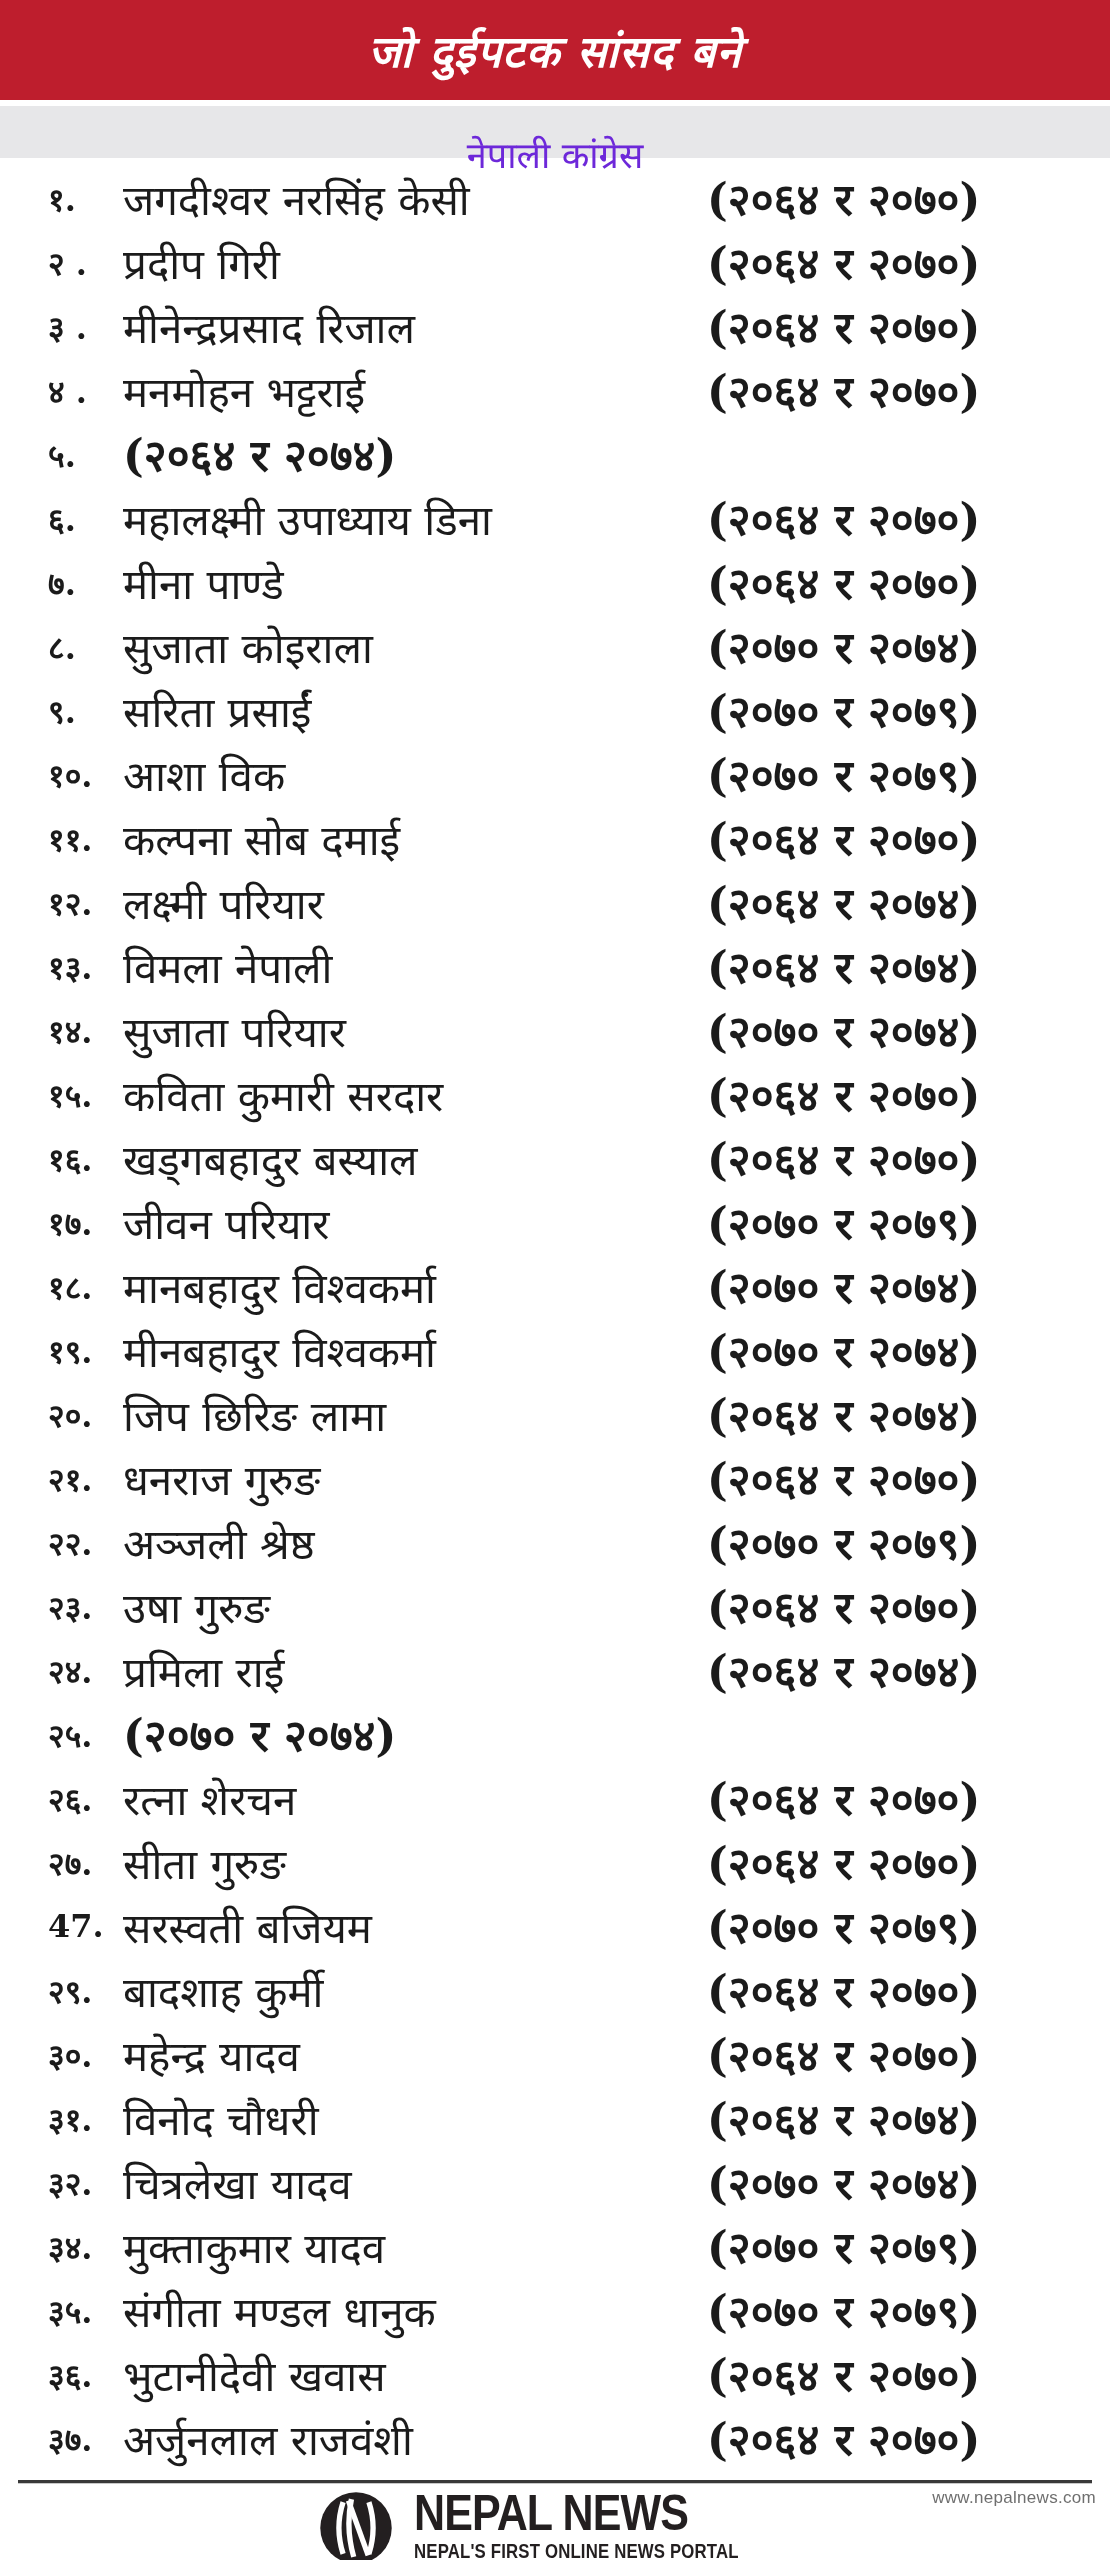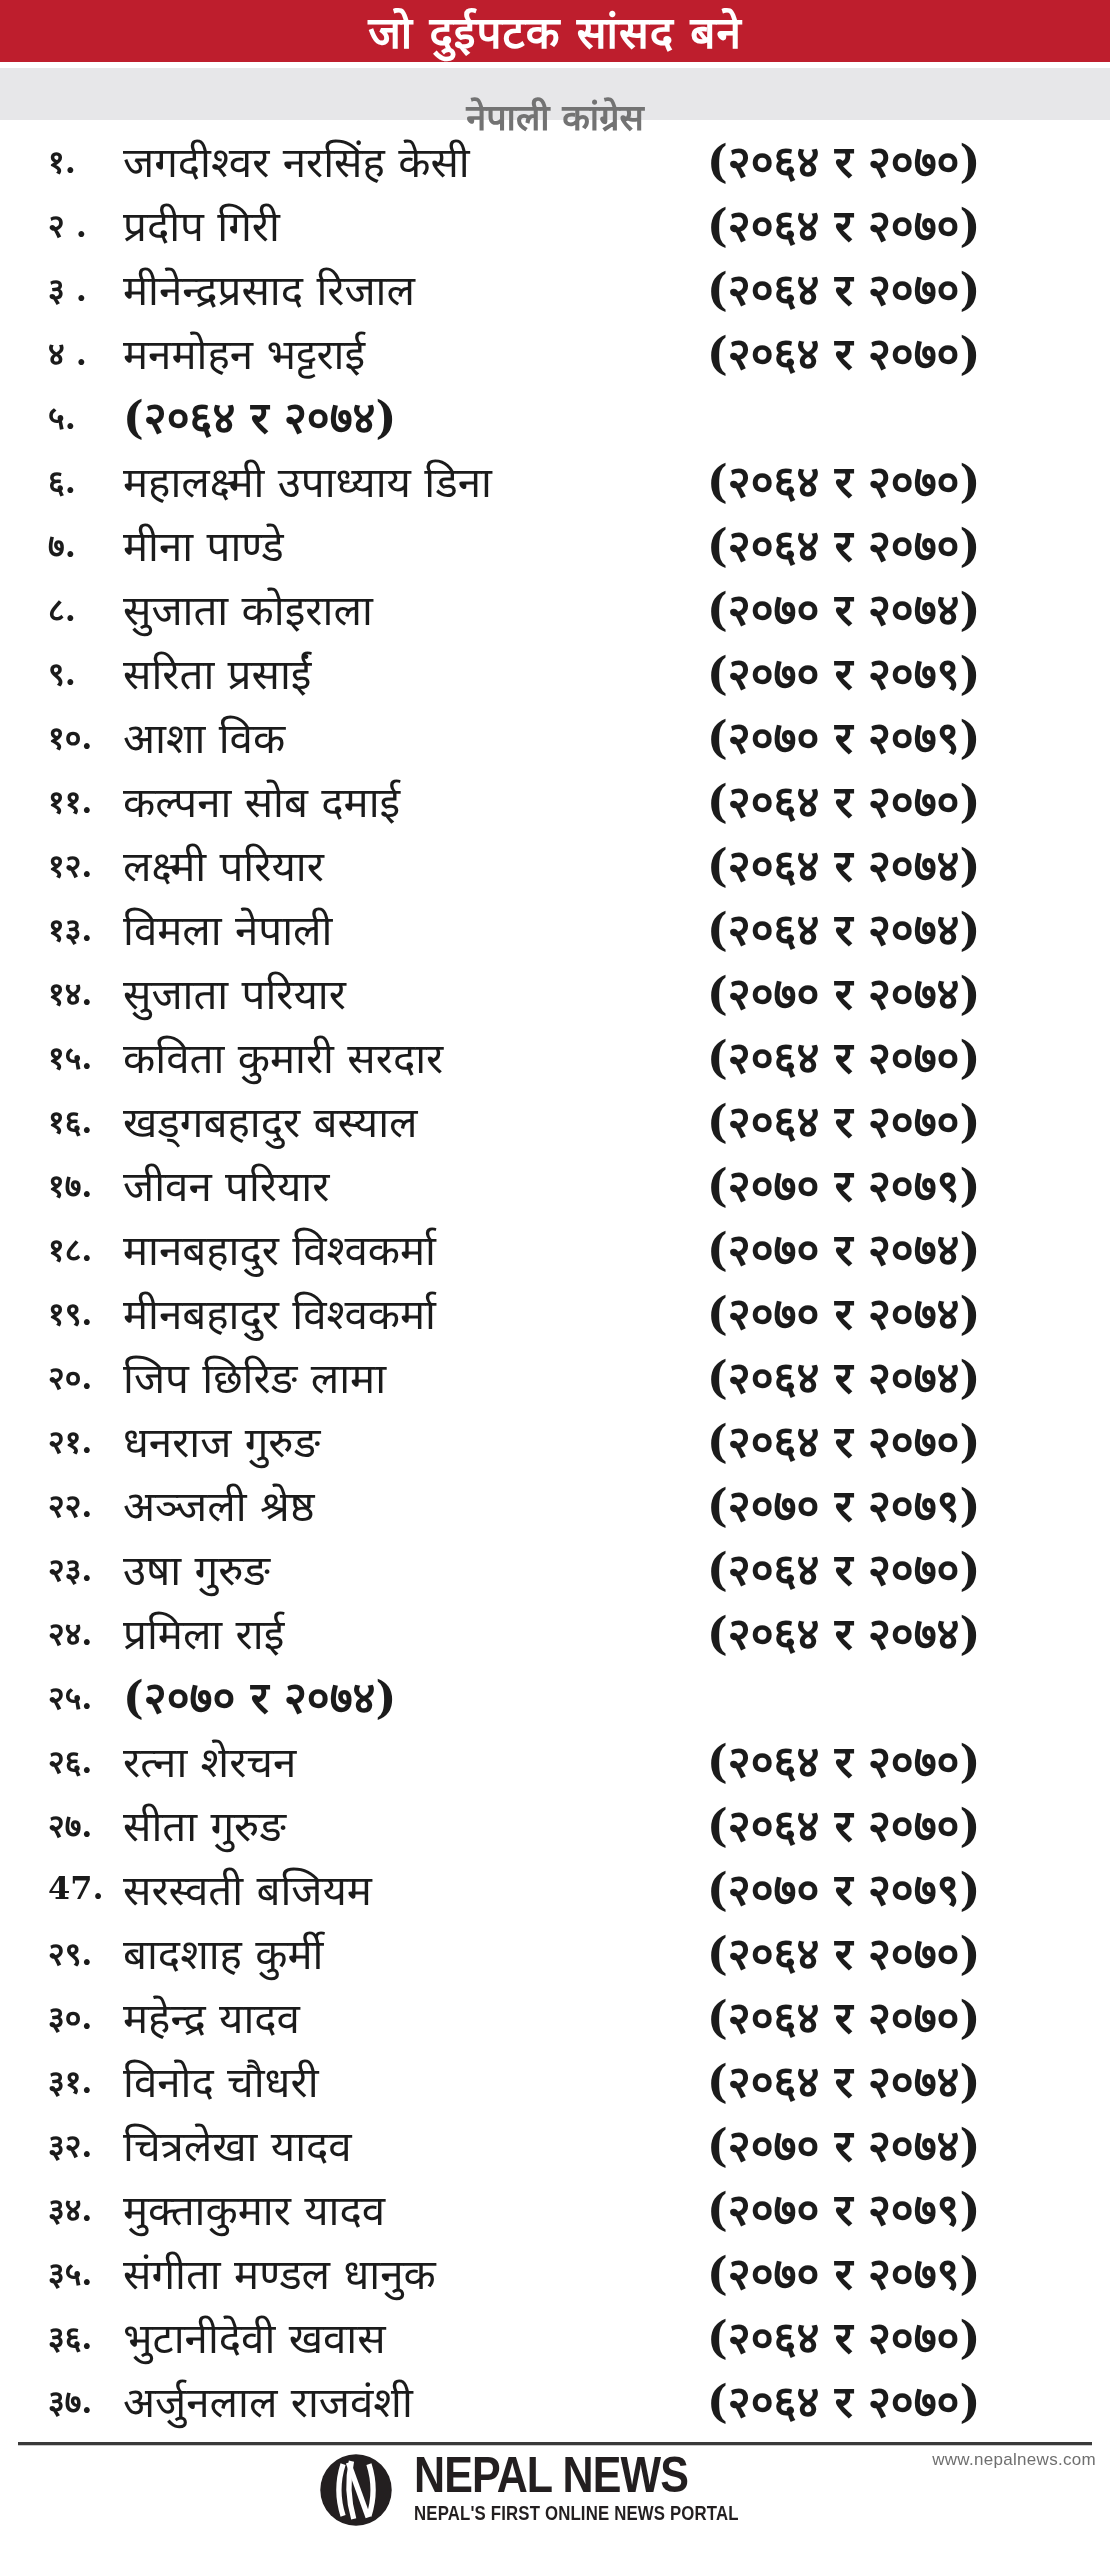--- a/index.html
+++ b/index.html
@@ -8,32 +8,32 @@
     --ink:#1b1b1b;
   }
   *{box-sizing:border-box;}
   html,body{margin:0;padding:0;}
   body{
     width:1110px;height:2560px;background:#ffffff;color:var(--ink);
     font-family:"DejaVu Serif","Liberation Serif",serif;
     overflow:hidden;
   }
   .masthead{
-    height:62px;background:var(--red);
-    display:flex;align-items:center;justify-content:center;
+    height:100px;background:var(--red);
+    display:flex;align-items:center;justify-content:center;font-style:italic;
   }
   .masthead .title{
     color:#ffffff;font-size:44px;font-weight:bold;letter-spacing:1px;
   }
   .party-band{
     margin-top:6px;height:52px;background:var(--gray);
     display:flex;align-items:center;justify-content:center;
   }
   .party-band .party{
-    font-size:36px;font-weight:bold;color:#737373;margin-top:44px;
+    font-size:36px;font-weight:normal;color:#6d28d9;margin-top:44px;
   }
   .member-list{
     padding:8px 0 0 48px;
   }
   .member-row{
     height:64px;
     display:grid;
     grid-template-columns:75px 584px 1fr;
     align-items:center;
   }

